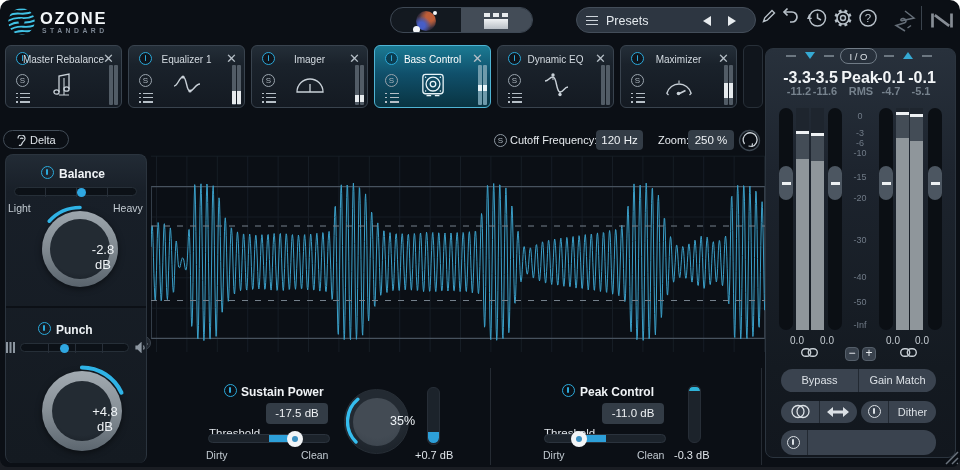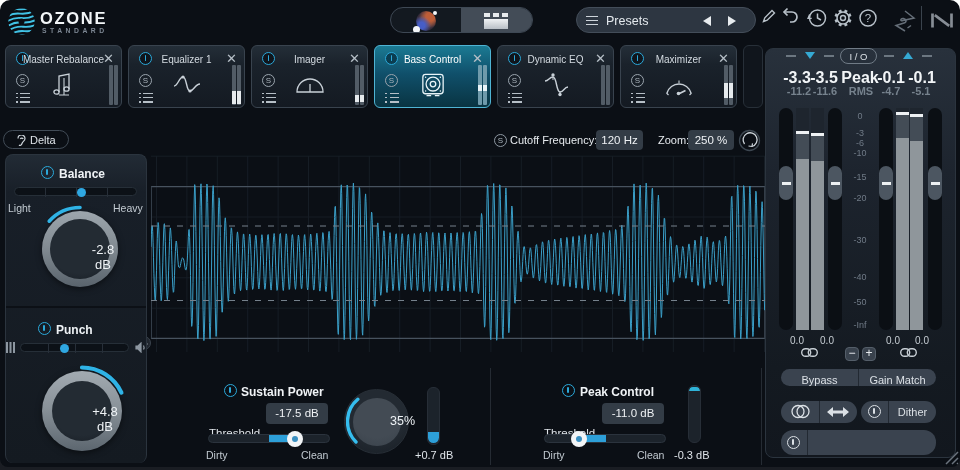--- a/index.html
+++ b/index.html
@@ -553,21 +553,21 @@
 <svg class="chain" style="left:801px" viewBox="0 0 17 9" fill="none" stroke="#c6cdd3" stroke-width="1.4">
       <rect x="0.7" y="0.7" width="9" height="7.6" rx="3.8"></rect>
       <rect x="7.3" y="0.7" width="9" height="7.6" rx="3.8"></rect>
     </svg>
 <svg class="chain" style="left:900px" viewBox="0 0 17 9" fill="none" stroke="#c6cdd3" stroke-width="1.4">
       <rect x="0.7" y="0.7" width="9" height="7.6" rx="3.8"></rect>
       <rect x="7.3" y="0.7" width="9" height="7.6" rx="3.8"></rect>
     </svg>
 <div class="pmbtn" style="left:845px">−</div>
 <div class="pmbtn" style="left:862px">+</div>
-<div class="rbtn" style="left:781px;top:369px;width:155px;height:17px;line-height:23px">
+<div class="rbtn" style="left:781px;top:369px;width:155px;height:23px;line-height:23px">
       <div class="rsplit" style="left:77px"></div>
       <span style="position:absolute;left:0;width:77px">Bypass</span>
       <span style="position:absolute;left:78px;right:0">Gain Match</span>
     </div>
 <div class="rbtn" style="left:781px;top:401px;width:76px;height:22px">
       <div class="rsplit" style="left:38px"></div>
 <svg style="position:absolute;left:9px;top:3px" width="21" height="15" viewBox="0 0 21 15" fill="none" stroke="#dbe0e5" stroke-width="1.3">
         <circle cx="8" cy="7.5" r="6"></circle>
         <circle cx="13" cy="7.5" r="6"></circle>
       </svg>

